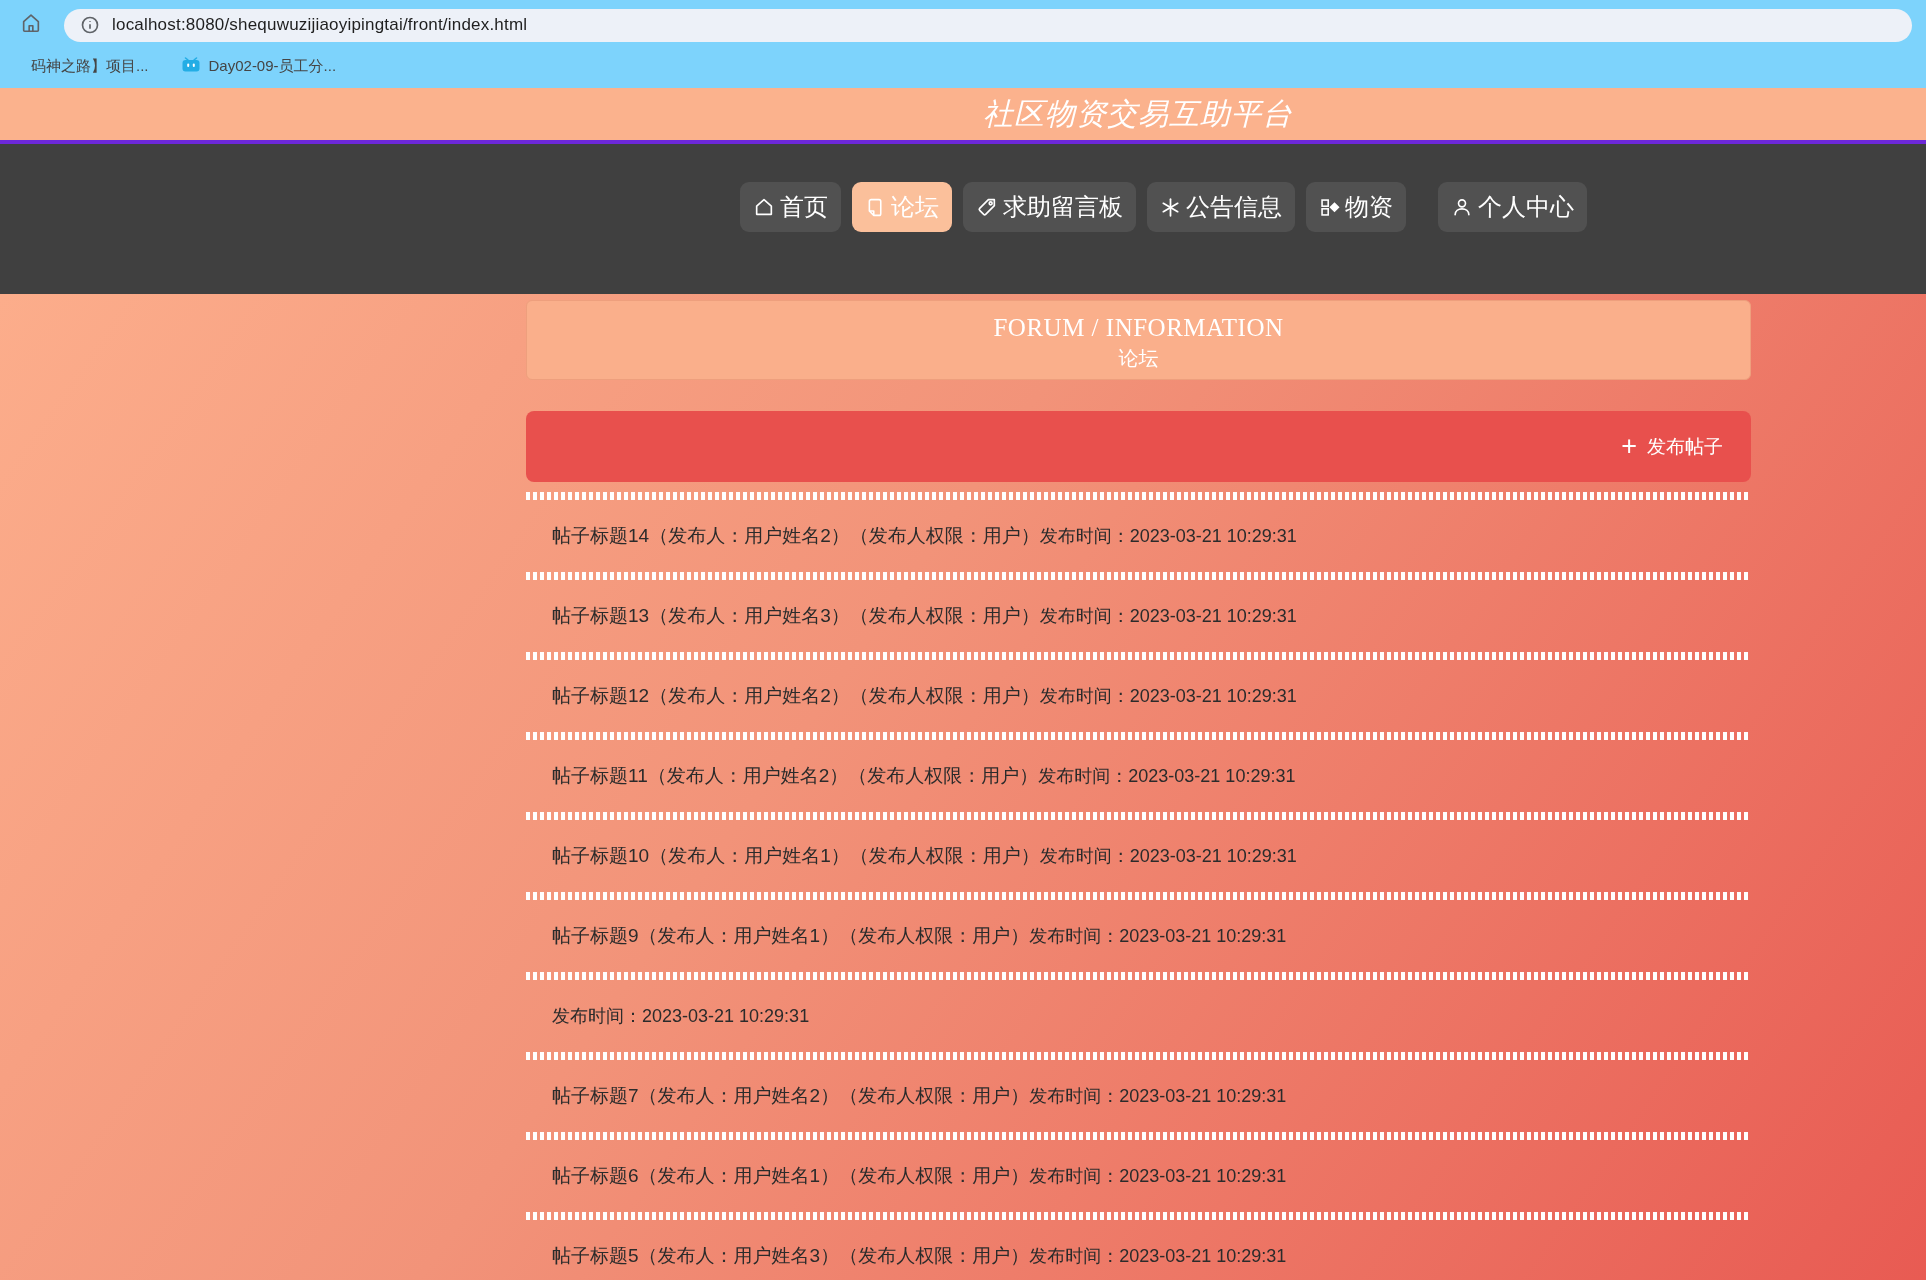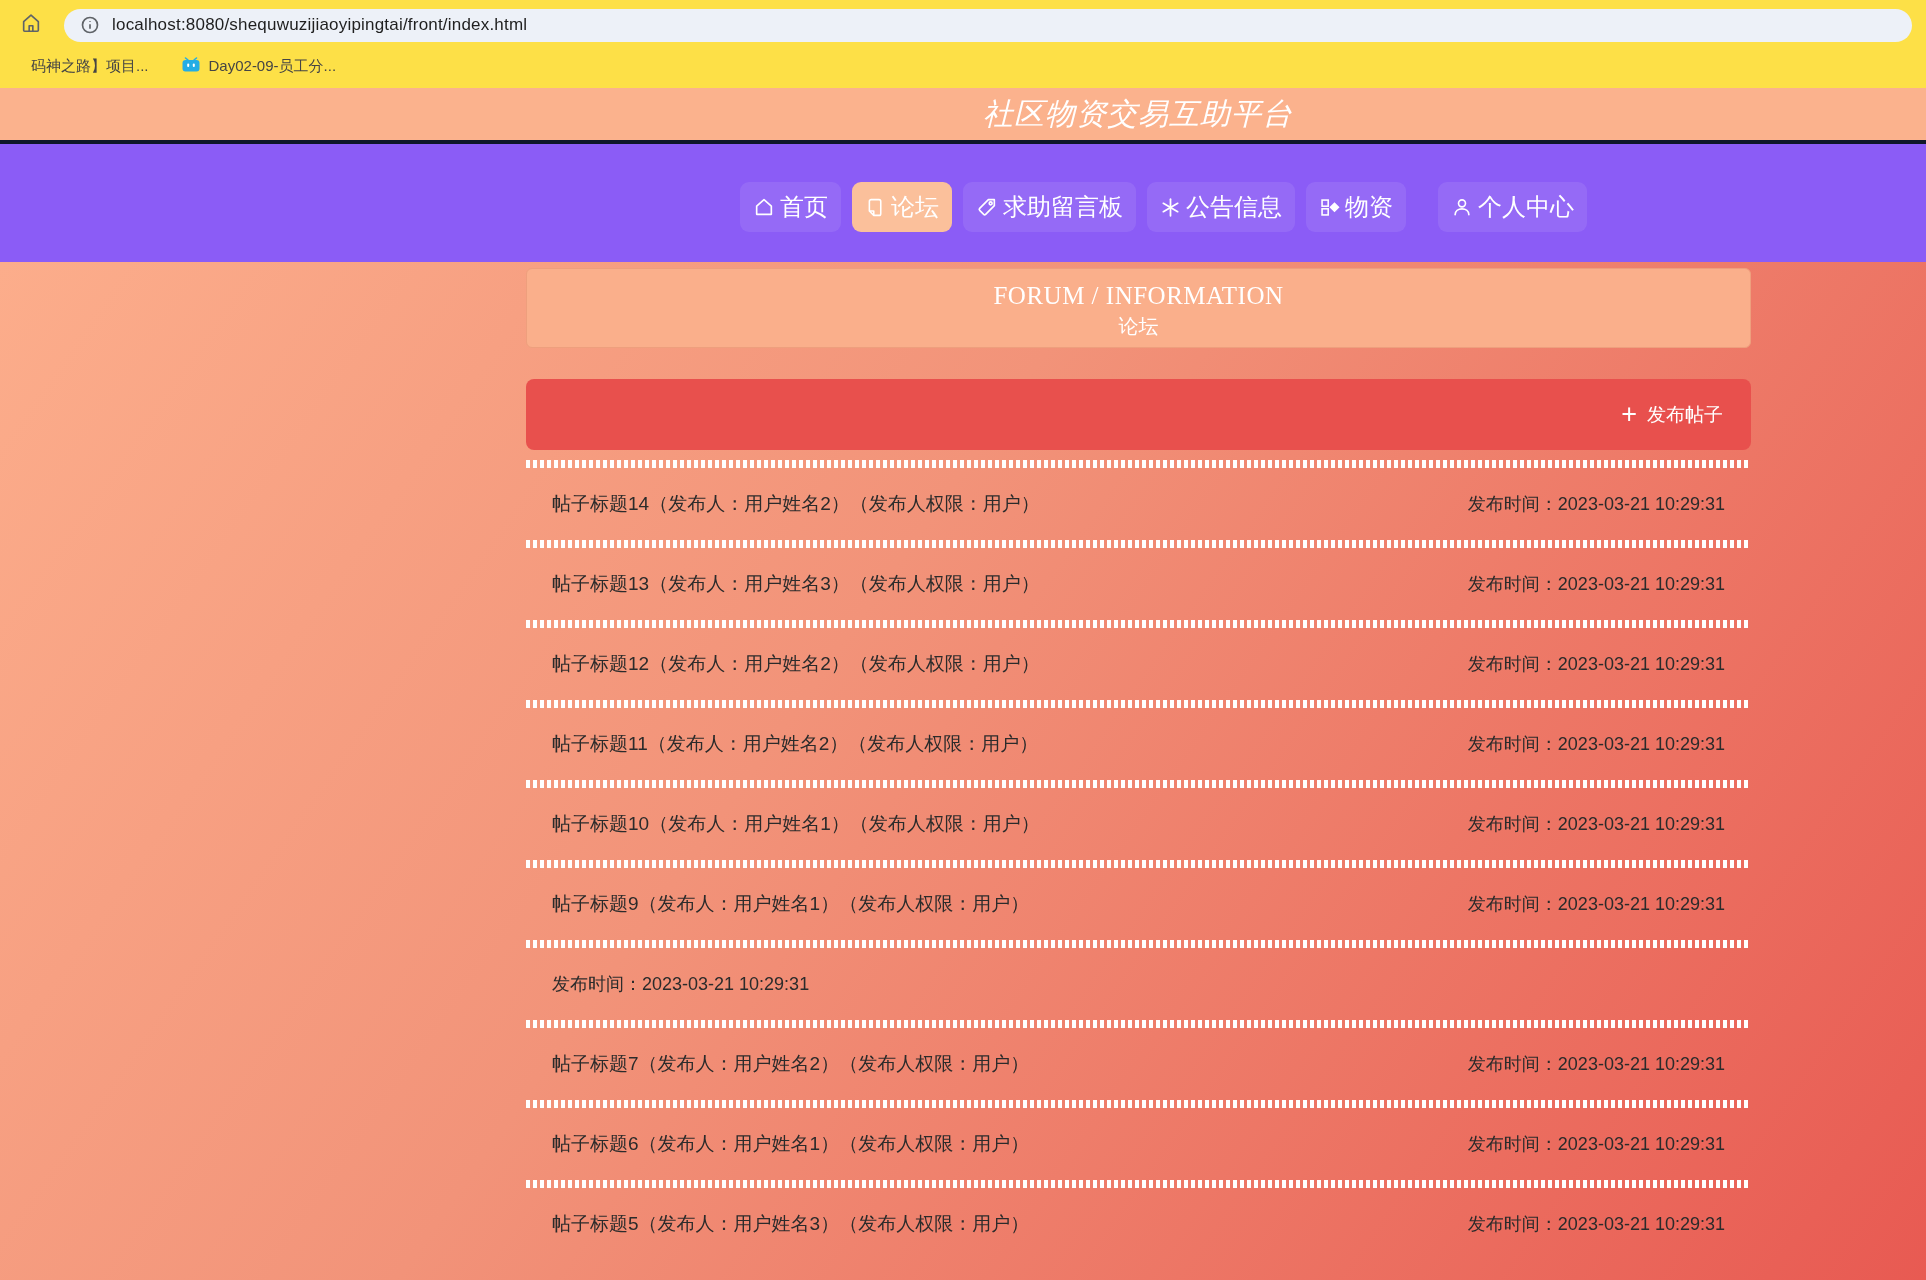--- a/index.html
+++ b/index.html
@@ -1,36 +1,36 @@
 <!DOCTYPE html>
 <html><head>
 <meta charset="utf-8">
 <style>
   * { margin:0; padding:0; box-sizing:border-box; }
   html,body { width:1926px; height:1280px; overflow:hidden; }
   body { font-family:"Liberation Sans","DejaVu Sans",sans-serif; background:#fff; }
 
   
-  .chrome { height:88px; background:#fde047; }
+  .chrome { height:88px; background:#7dd3fc; }
   .url-row { height:44px; display:flex; align-items:center; padding:6px 14px 0 14px; }
   .home-btn { width:34px; height:34px; display:flex; align-items:center; justify-content:center; border-radius:50%; margin-right:16px; cursor:pointer; }
   .omnibox { flex:1; height:33px; background:#EDF1F8; border-radius:17px; display:flex; align-items:center; padding:0 16px; }
   .info-icon { width:20px; height:20px; margin-right:12px; flex:0 0 auto; }
   .url-text { font-size:17px; color:#1f1f1f; letter-spacing:0.2px; white-space:nowrap; }
   .bookmarks-row { height:40px; display:flex; align-items:center; margin-top:2px;padding-left:36px; }
   .bookmark { display:flex; align-items:center; gap:8px; font-size:15px; color:#454545; cursor:pointer; white-space:nowrap; }
   .bookmark.first { margin-left:-5px; }
   .bookmark.second { margin-left:32px; }
 
   
   .site-header { height:52px; background:#FBB28D; display:flex; align-items:center;font-style:italic; }
   .site-title { width:100%; text-align:center; padding-left:350px; color:#fff; font-size:30px; letter-spacing:1px; }
 
   
-  .navbar { height:122px; background:#8b5cf6; border-top:4px solid #0f172a; }
+  .navbar { height:154px; background:#404040; border-top:4px solid #6d28d9; }
   .nav-inner { display:flex; gap:11px; padding-top:38px; padding-left:740px; }
   .nav-item { display:flex; align-items:center; gap:5px; color:#fff; font-size:24px; padding:9px 13px; border-radius:9px; background:rgba(255,255,255,0.09); cursor:pointer; white-space:nowrap; }
   .nav-item.active { background:#FBC09B; }
   .nav-item.gap-left { margin-left:21px; }
   .nav-item svg { display:block; }
 
   
   .main { height:1018px; background:linear-gradient(125deg,#FCAD8B 0%,#F29379 42%,#E85A52 100%); }
   .content { margin-left:526px; width:1225px; padding-top:6px; }
 
@@ -38,21 +38,21 @@
   .forum-banner .line1 { font-size:25px; line-height:32px; letter-spacing:0.5px; }
   .forum-banner .line2 { font-size:20px; line-height:28px; }
 
   .toolbar { height:71px; margin-top:31px; background:#E8504D; border-radius:8px; position:relative; }
   .publish-btn { position:absolute; right:28px; top:50%; transform:translateY(-50%); display:flex; align-items:center; gap:10px; color:#fff; cursor:pointer; }
   .publish-btn .plus { font-size:27px; font-weight:300; line-height:1; position:relative; top:-1px; }
   .publish-btn .label { font-size:19px;font-family:Liberation Mono, monospace; }
 
   .post-list { margin-top:10px; }
   .dots { height:8px; background-image:repeating-linear-gradient(90deg,#fff 0 4px,transparent 4px 7px); }
-  .post-row { height:72px; display:flex; align-items:center; justify-content:space-between; padding:0 26px; cursor:pointer; }
+  .post-row { height:72px; display:flex; align-items:center; padding:0 26px; cursor:pointer; }
   .post-list .post-row:first-of-type { height:90px; }
   .post-title { font-size:19px; color:#2b2b2b; }
   .post-time { font-size:18px; color:#2b2b2b; }
 </style>
 </head>
 <body>
 
 <div class="chrome">
   <div class="url-row">
     <div class="home-btn">

